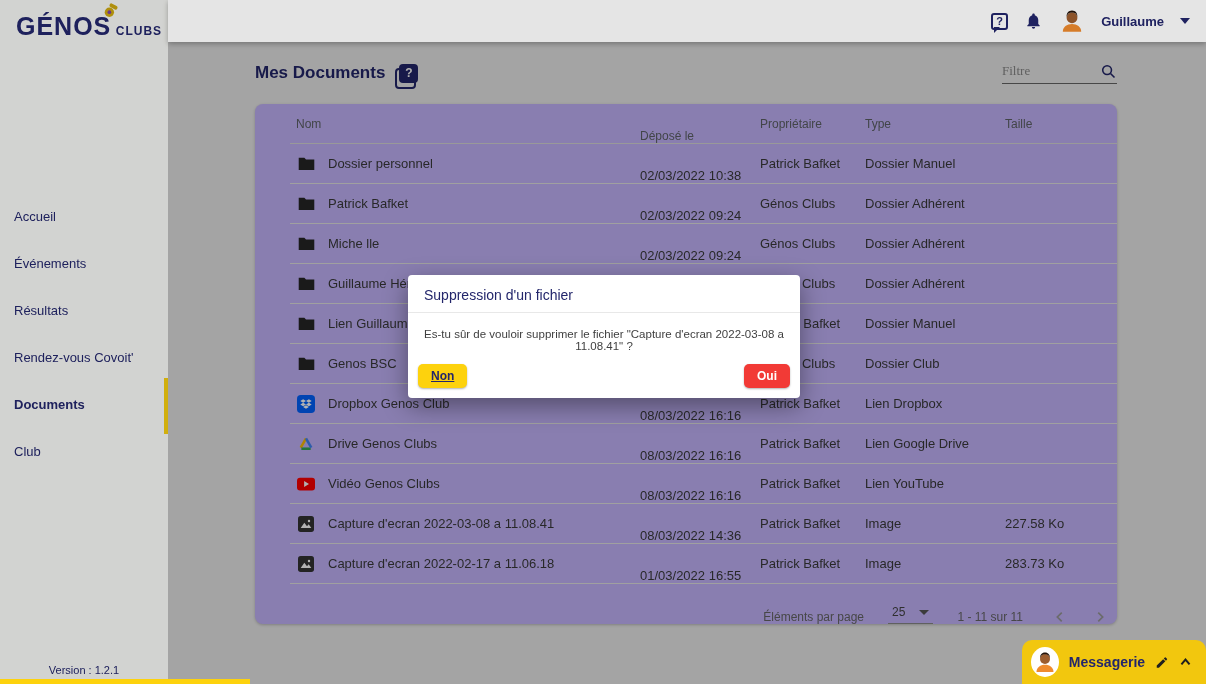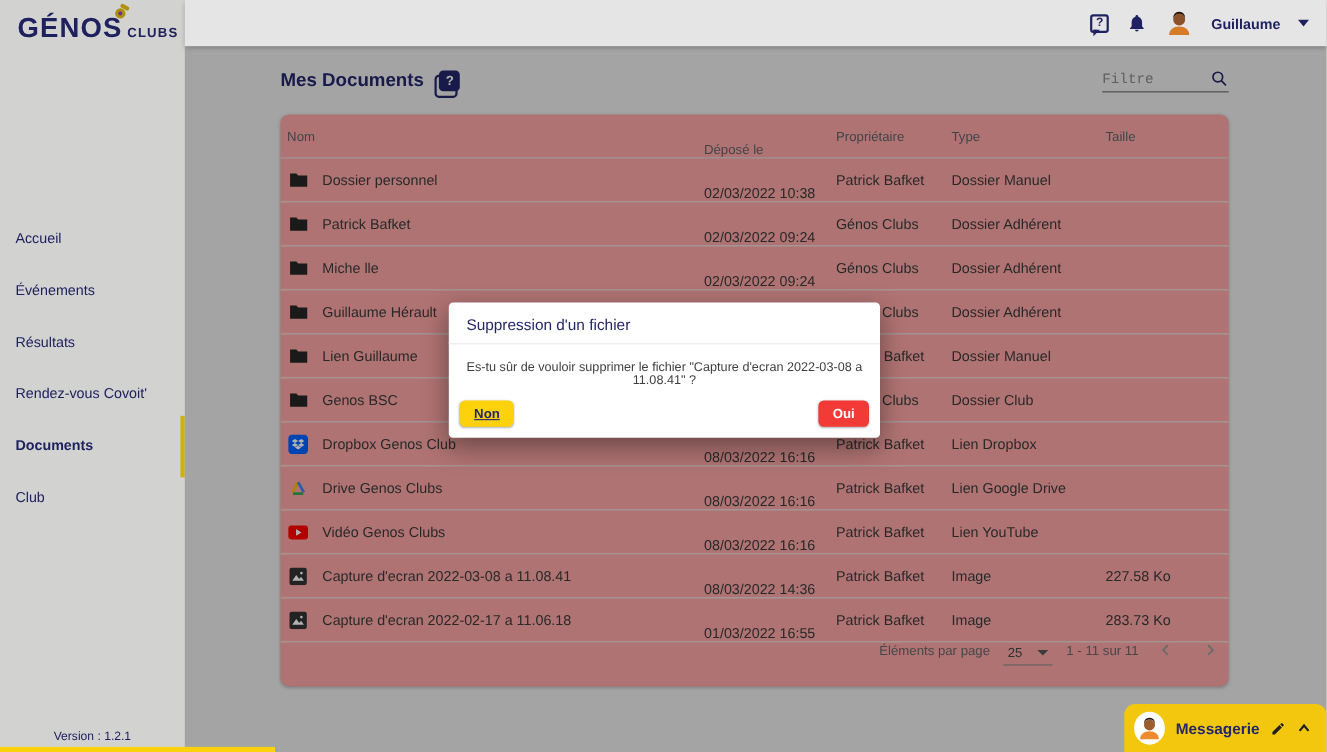--- a/index.html
+++ b/index.html
@@ -45,36 +45,36 @@
   .page-title-wrap { display:flex; align-items:center; gap:14px; }
   .page-title { font-size:17px; font-weight:bold; color:#23266b; }
   .title-help { position:relative; width:19px; height:19px; background:#23266b;
     border-radius:4px; color:#fff; font-size:12px; font-weight:bold;
     display:flex; align-items:center; justify-content:center; cursor:pointer; }
   .title-help::before { content:""; position:absolute; left:-4px; top:4px; width:17px;
     height:17px; border:2px solid #23266b; border-radius:4px; z-index:-1; }
   .filter-wrap { display:flex; align-items:center; gap:8px; width:115px;
     border-bottom:1px solid #666; padding-bottom:3px; }
   .filter-input { border:none; outline:none; background:transparent; width:90px;
-    font-size:13px; color:#333; font-family:Liberation Mono, monospace; }
+    font-size:13px; color:#333; font-family:Liberation Serif, serif; }
   .filter-input::placeholder { color:#8a8a8a; }
 
-  .card { margin-top:14px; background:#fca5a5; border-radius:8px;
-    box-shadow:0 1px 3px rgba(0,0,0,0.22); overflow:hidden; }
+  .card { margin-top:14px; background:#c4b5fd; border-radius:8px;
+    box-shadow:0 1px 3px rgba(0,0,0,0.22); overflow:hidden;padding-left:35px; }
   .t-head { height:40px; display:flex; align-items:center; font-size:12px;
     color:#5f6368; border-bottom:1px solid #dcdcdc; }
   .t-row { height:40px; display:flex; align-items:center; font-size:13px;
     color:#3a3a3a; border-bottom:1px solid #e5e5e5; cursor:pointer; }
   .c-nom { flex:1; padding-left:6px; display:flex; align-items:center; gap:12px; }
   .c-date { width:120px;margin-top:24px; } .c-owner { width:105px; } .c-type { width:140px; }
   .c-size { width:112px; }
   .row-icon { display:flex; align-items:center; justify-content:center; width:20px; }
 
-  .t-foot { height:40px; display:flex; align-items:flex-start; justify-content:flex-end;
-    gap:12px; font-size:12px; color:#666; padding-right:10px; }
+  .t-foot { height:40px; display:flex; align-items:flex-end; justify-content:flex-end;
+    gap:24px; font-size:12px; color:#666; padding-right:10px; }
   .per-page { display:flex; align-items:center; gap:14px; border-bottom:1px solid #8a8a8a;
     padding:2px 4px 4px 4px; cursor:pointer; color:#444; }
   .caret-sm { width:0; height:0; border-left:5px solid transparent;
     border-right:5px solid transparent; border-top:5px solid #555; }
   .pg-chevrons { display:flex; gap:26px; margin-left:6px; }
   .pg-chevrons svg { cursor:pointer; }
 
   
   .ov { position:absolute; z-index:50; }
   .ov-side { left:0; top:0; width:168px; height:684px; background:rgba(0,0,0,0.13); }

